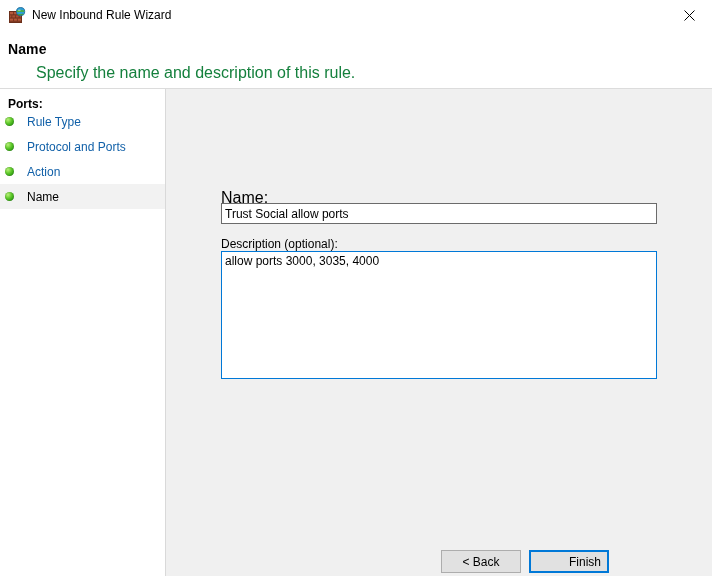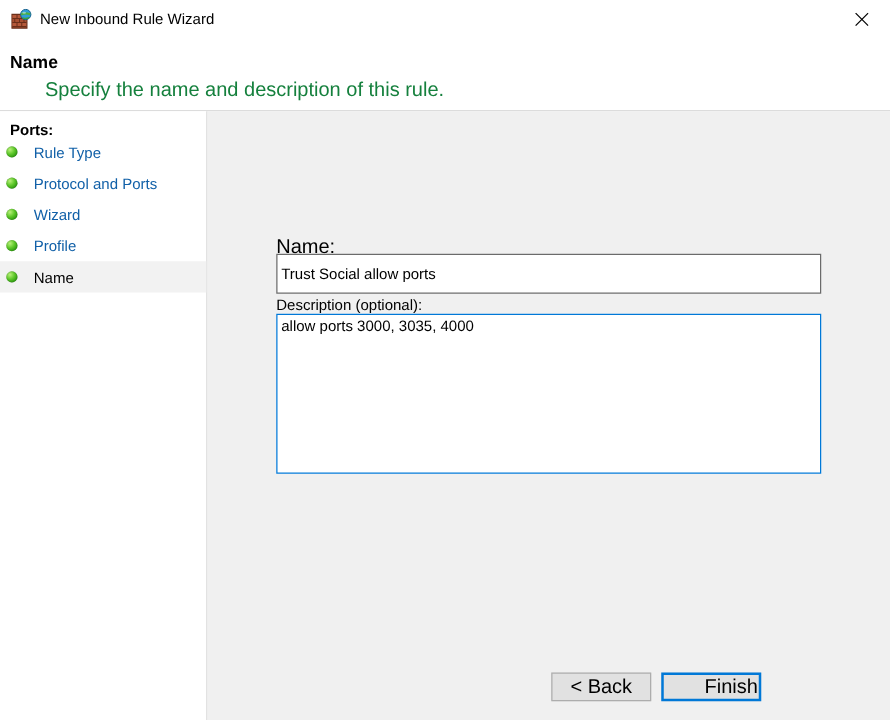--- a/index.html
+++ b/index.html
@@ -152,21 +152,21 @@
 
   #name-label {
     position: absolute;
     left: 55px; top: 100px;
     font-size: 16px;
     color: #000000;
   }
   #name-input {
     position: absolute;
     left: 55px; top: 114px;
-    width: 436px; height: 32px;
+    width: 436px; height: 21px;
     box-sizing: border-box;
     background: #ffffff;
     border: 1px solid #6b6b6b;
     font-family: "Liberation Sans", sans-serif;
     font-size: 12px;
     color: #000000;
     padding: 0 2px 0 3px;
     outline: none;
   }
 
@@ -194,27 +194,27 @@
   }
 
   
   #button-bar {
     position: absolute;
     left: 0; top: 449px;
     width: 546px; height: 38px;
   }
   .dlg-button {
     position: absolute;
-    top: 0;
+    top: 12px;
     height: 23px;
     background: #e1e1e1;
     border: 1px solid #adadad;
     box-sizing: border-box;
     font-family: "Liberation Sans", sans-serif;
-    font-size: 16px;
+    font-size: 12px;
     color: #000000;
     display: flex;
     align-items: center;
     justify-content: center;
     cursor: default;
     padding: 0;
   }
   .dlg-button.default {
     border: 2px solid #0078d7;
   }
@@ -279,27 +279,23 @@
           <span class="step-label">Rule Type</span>
         </div>
 
         <div class="step-item">
           <span class="step-bullet"></span>
           <span class="step-label">Protocol and Ports</span>
         </div>
 
         <div class="step-item">
           <span class="step-bullet"></span>
-          <span class="step-label">Wizard</span>
+          <span class="step-label">Action</span>
         </div>
 
-        <div class="step-item">
-          <span class="step-bullet"></span>
-          <span class="step-label">Profile</span>
-        </div>
 
         <div class="step-item current">
           <span class="step-bullet"></span>
           <span class="step-label">Name</span>
         </div>
 
       </div>
     </div>
 
     <div id="content-panel">

